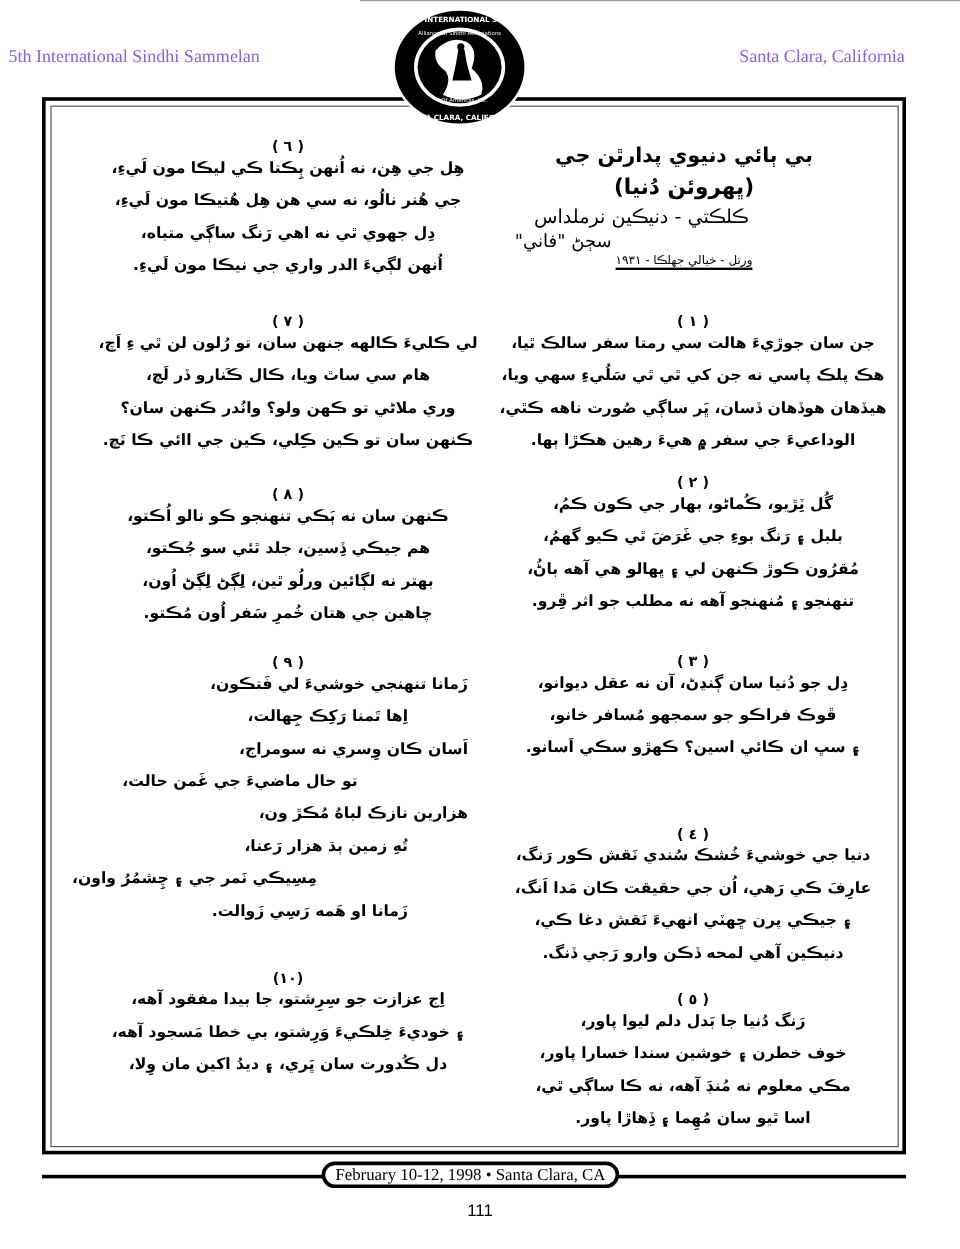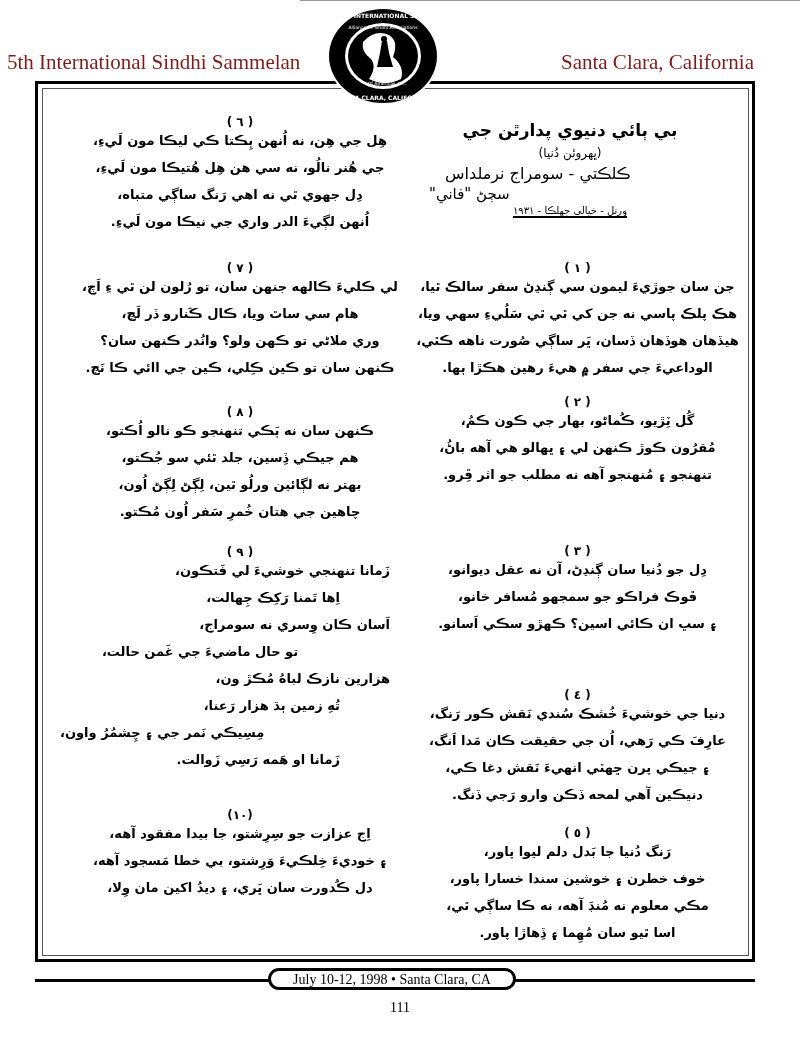--- a/index.html
+++ b/index.html
@@ -1,22 +1,22 @@
 <!DOCTYPE html>
 <html><head>
 <meta charset="utf-8">
 <style>
   html, body { margin: 0; padding: 0; }
   body {
     width: 800px; height: 1041px; background: #ffffff; position: relative;
     overflow: hidden; font-family: "DejaVu Sans", sans-serif; color: #000;
   }
   .hdr-left, .hdr-right {
-    position: absolute; top: 50px; font-family: "Liberation Serif", serif;
-    font-size: 21px; color: #7f1d1d;
+    position: absolute; top: 40px; font-family: "Liberation Serif", serif;
+    font-size: 15px; color: #8b5cf6;
   }
   .hdr-left { left: 7px; }
   .hdr-right { right: 46px; }
   .frame-outer {
     position: absolute; left: 35px; top: 81px; width: 720px; height: 881px;
     border: 3px solid #000; box-sizing: border-box;
   }
   .frame-inner {
     position: absolute; left: 42px; top: 88px; width: 707px; height: 868px;
     border: 1px solid #555; box-sizing: border-box;
@@ -30,35 +30,35 @@
     position: absolute; direction: rtl; text-align: center;
     font-family: "DejaVu Sans", sans-serif; font-size: 13px; font-weight: bold;
     line-height: 1;
   }
   .col-right { left: 405px; width: 345px; top: 100px; }
   .col-left { left: 60px; width: 360px; top: 100px; }
   .stanza-num { display: block; font-size: 12px; margin: 4px 0 6px; direction: ltr; }
   .line { display: block; margin: 0 0 14px; white-space: nowrap; }
   .title-block { position: absolute; left: 425px; top: 120px; width: 290px; direction: rtl; text-align: center; }
   .title-block .t1 { font-size: 17px; font-weight: bold; display:block; }
-  .title-block .t2 { font-size: 12px; font-weight: normal; display:block; margin-top: 6px; }
+  .title-block .t2 { font-size: 18px; font-weight: bold; display:block; margin-top: 6px; }
   .title-block .t3 { font-size: 16px; display:block; margin-top: 4px; text-align: left; padding-left: 20px; }
   .title-block .t4 { font-size: 15px; display:block; margin-top: 2px; text-align: left; padding-left: 4px; }
   .title-block .t5 { font-size: 10px; display:block; margin-top: 2px; }
   .title-block .t5 span { border-bottom: 2px solid #000; }
   .abs { position: absolute; }
   .footer-pill {
     position: absolute; left: 268px; top: 968px; width: 248px; height: 22px;
     border: 3px solid #000; border-radius: 14px; box-sizing: border-box; background: #fff;
     font-family: "Liberation Serif", serif; font-size: 14px; text-align: center; line-height: 17px;
   }
   .footer-line { position: absolute; top: 979px; height: 3px; background: #000; }
   .page-num {
     position: absolute; left: 380px; top: 1000px; width: 40px; text-align: center;
-    font-family: Liberation Serif, serif; font-size: 14px;
+    font-family: Liberation Sans, sans-serif; font-size: 14px;
   }
   .top-rule { position: absolute; left: 300px; top: 0; width: 500px; height: 1px; background:#999; }
 </style>
 </head>
 <body>
 
 <div class="top-rule"></div>
 
 <div class="hdr-left">5th International Sindhi Sammelan</div>
 <div class="hdr-right">Santa Clara, California</div>
@@ -77,35 +77,36 @@
     <text x="56" y="11" font-size="6" fill="#fff" text-anchor="middle" font-family="DejaVu Sans, sans-serif" font-weight="bold">FIFTH INTERNATIONAL SINDHI</text>
     <text x="56" y="93" font-size="6" fill="#fff" text-anchor="middle" font-family="DejaVu Sans, sans-serif" font-weight="bold">SANTA CLARA, CALIFORNIA</text>
     <text x="56" y="22" font-size="4.5" fill="#fff" text-anchor="middle" font-family="DejaVu Sans, sans-serif">Alliance Of Sindhi Associations</text>
     <text x="60" y="78" font-size="4.5" fill="#fff" text-anchor="middle" font-family="DejaVu Sans, sans-serif">Of Americas, Inc.</text>
   </svg>
 </div>
 
 <div class="title-block">
   <span class="t1">بي ٻائي دنيوي پدارٿن جي</span>
   <span class="t2">(ڀهروئن دُنيا)</span>
-  <span class="t3">ڪلڪتي - سومراج نرملداس</span>
+  <span class="t3">ڪلڪتي - دنيڪين نرملداس</span>
   <span class="t4">سڄڻ "فاني"</span>
   <span class="t5"><span>ورتل - خيالي جهلڪا - ١٩٣١</span></span>
 </div>
 
 <div class="abs col col-right" style="top:258px">
   <span class="stanza-num">( ١ )</span>
-  <span class="line">جن سان جوڙيءَ ليمون سي ڳنڍڻ سفر سالڪ ٿيا،</span>
+  <span class="line">جن سان جوڙيءَ هالت سي رمتا سفر سالڪ ٿيا،</span>
   <span class="line">هڪ پلڪ پاسي نه جن کي ٿي ٿي سَلُيءِ سهي ويا،</span>
   <span class="line">هيڏهان هوڏهان ڏسان، ڀَر ساڳي صُورت ناهه ڪٿي،</span>
   <span class="line">الوداعيءَ جي سفر ۾ هيءَ رهين هڪڙا ٻها.</span>
 </div>
 <div class="abs col col-right" style="top:392px">
   <span class="stanza-num">( ٢ )</span>
   <span class="line">گُل ٽِڙيو، ڪُماڻو، بهار جي ڪون ڪمُ،</span>
+  <span class="line">بلبل ۽ رَنگ بوءِ جي غَرَضَ ٿي ڪيو گهمُ،</span>
   <span class="line">مُقرُون ڪوڙ ڪنهن لي ۽ ڀهالو هي آهه باڻُ،</span>
   <span class="line">تنهنجو ۽ مُنهنجو آهه نه مطلب جو اثر ڦِرو.</span>
 </div>
 <div class="abs col col-right" style="top:541px">
   <span class="stanza-num">( ٣ )</span>
   <span class="line">دِل جو دُنيا سان ڳنڍڻ، آن نه عقل ديوانو،</span>
   <span class="line">ڦوڪ فراڪو جو سمجهو مُسافر خانو،</span>
   <span class="line">۽ سڀ ان ڪائي اسين؟ ڪهڙو سڪي اَسانو.</span>
 </div>
 <div class="abs col col-right" style="top:685px">
@@ -157,14 +158,14 @@
 </div>
 <div class="abs col col-left" style="top:805px">
   <span class="stanza-num">(١٠)</span>
   <span class="line">اِج عزازت جو سِرِشتو، جا بيدا مفقود آهه،</span>
   <span class="line">۽ خوديءَ خِلڪيءَ وَرِشتو، بي خطا مَسجود آهه،</span>
   <span class="line">دل ڪُدورت سان ڀَري، ۽ ديدُ اکين مان وِلا،</span>
 </div>
 
 <div class="footer-line" style="left:35px; width:235px"></div>
 <div class="footer-line" style="left:514px; width:241px"></div>
-<div class="footer-pill">July 10-12, 1998  •  Santa Clara, CA</div>
+<div class="footer-pill">February 10-12, 1998  •  Santa Clara, CA</div>
 <div class="page-num">111</div>
 
 </body></html>

